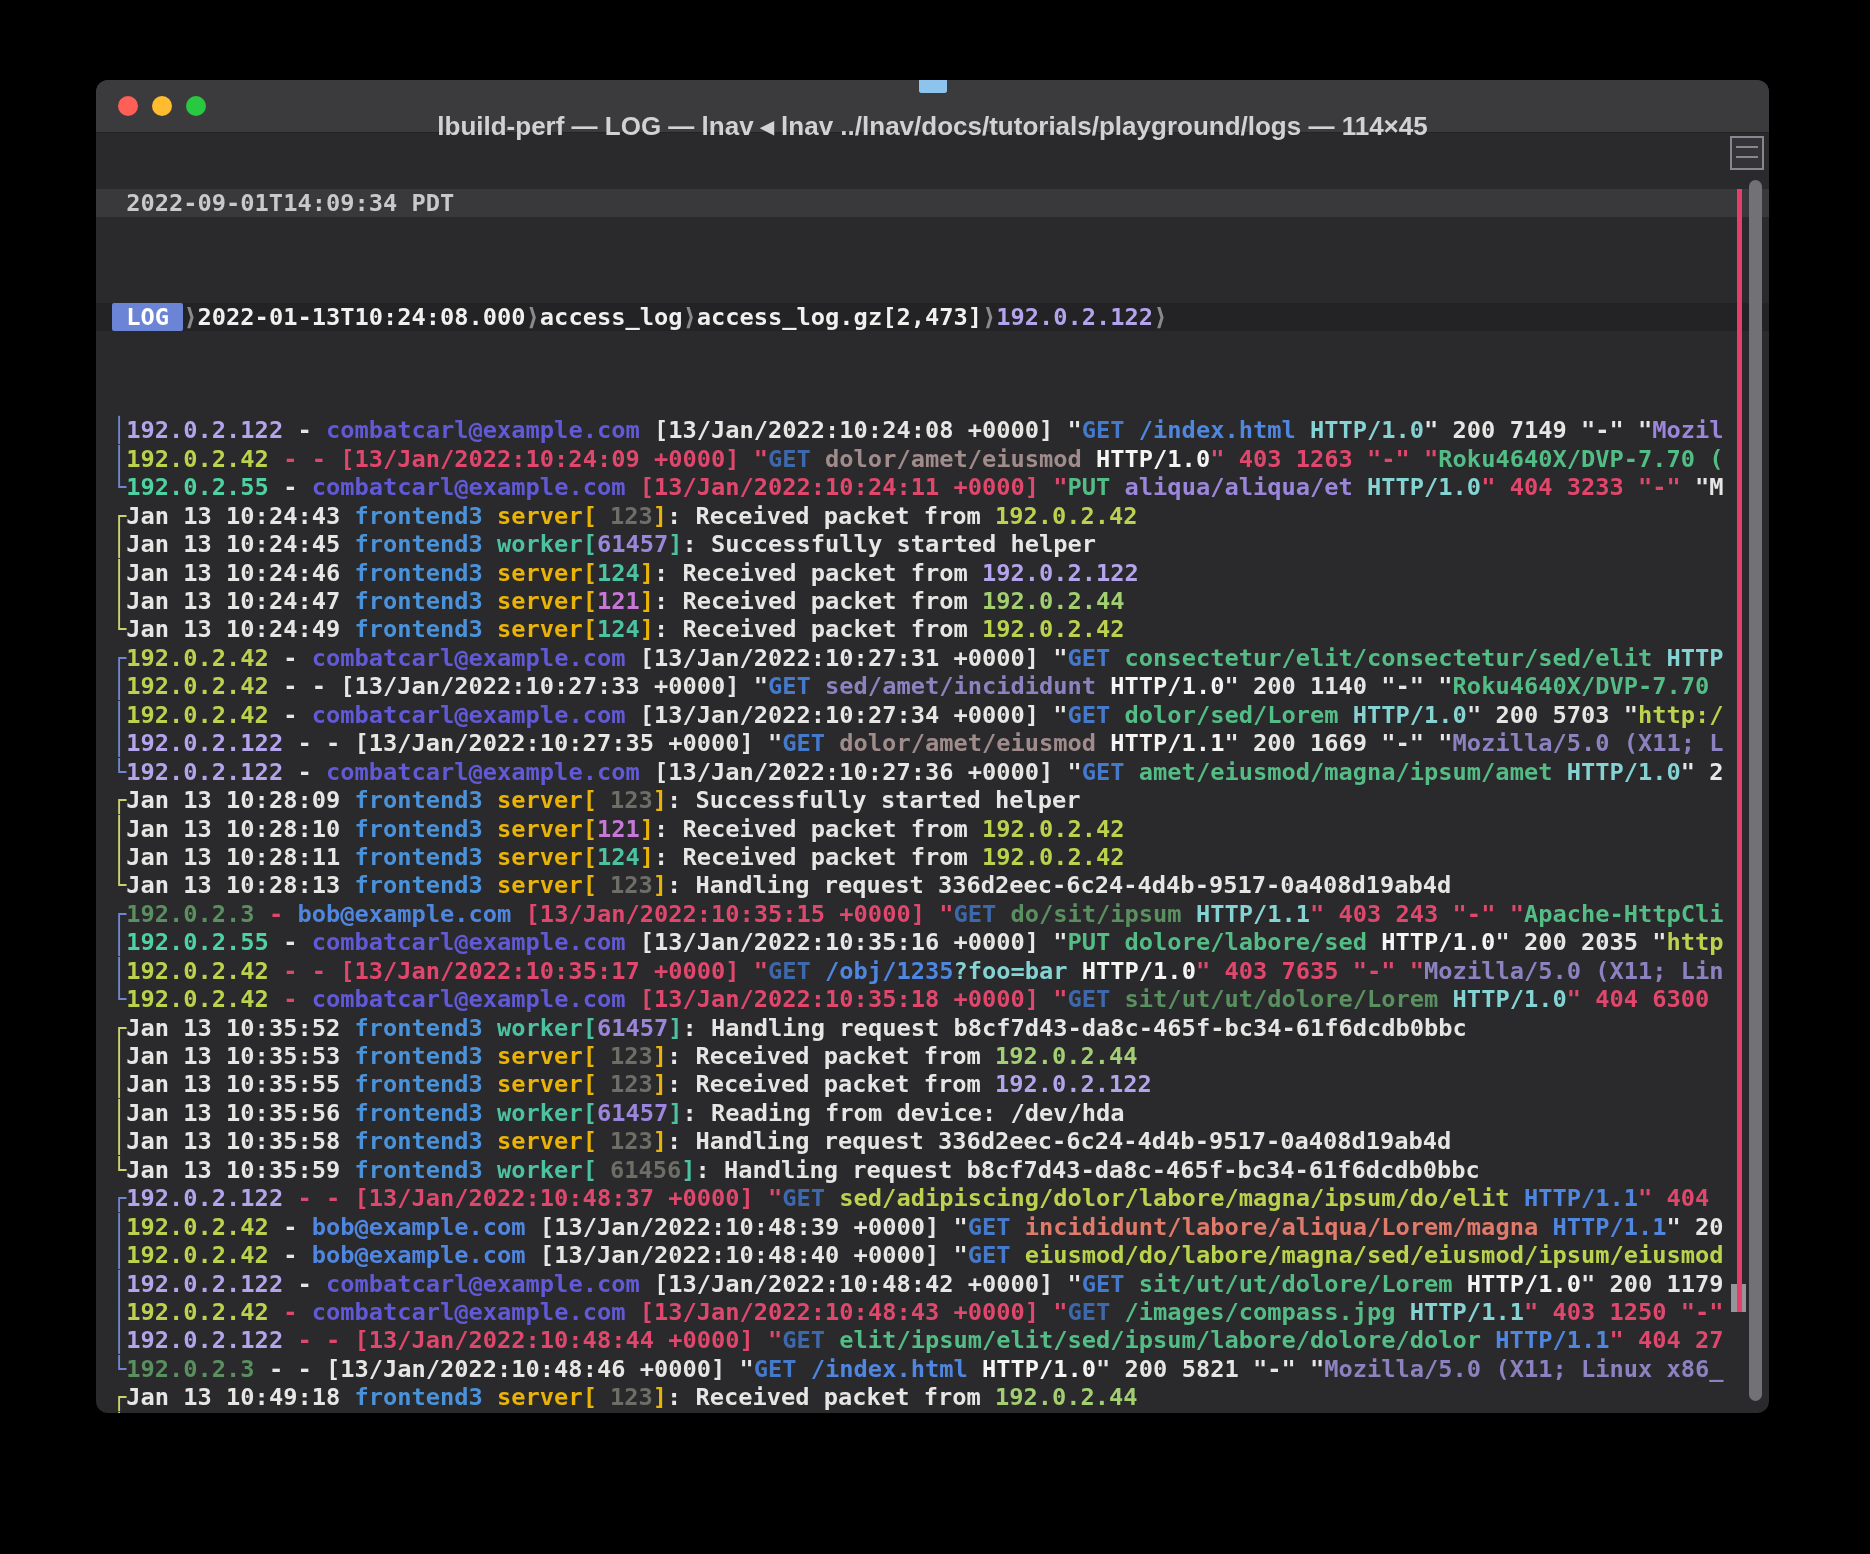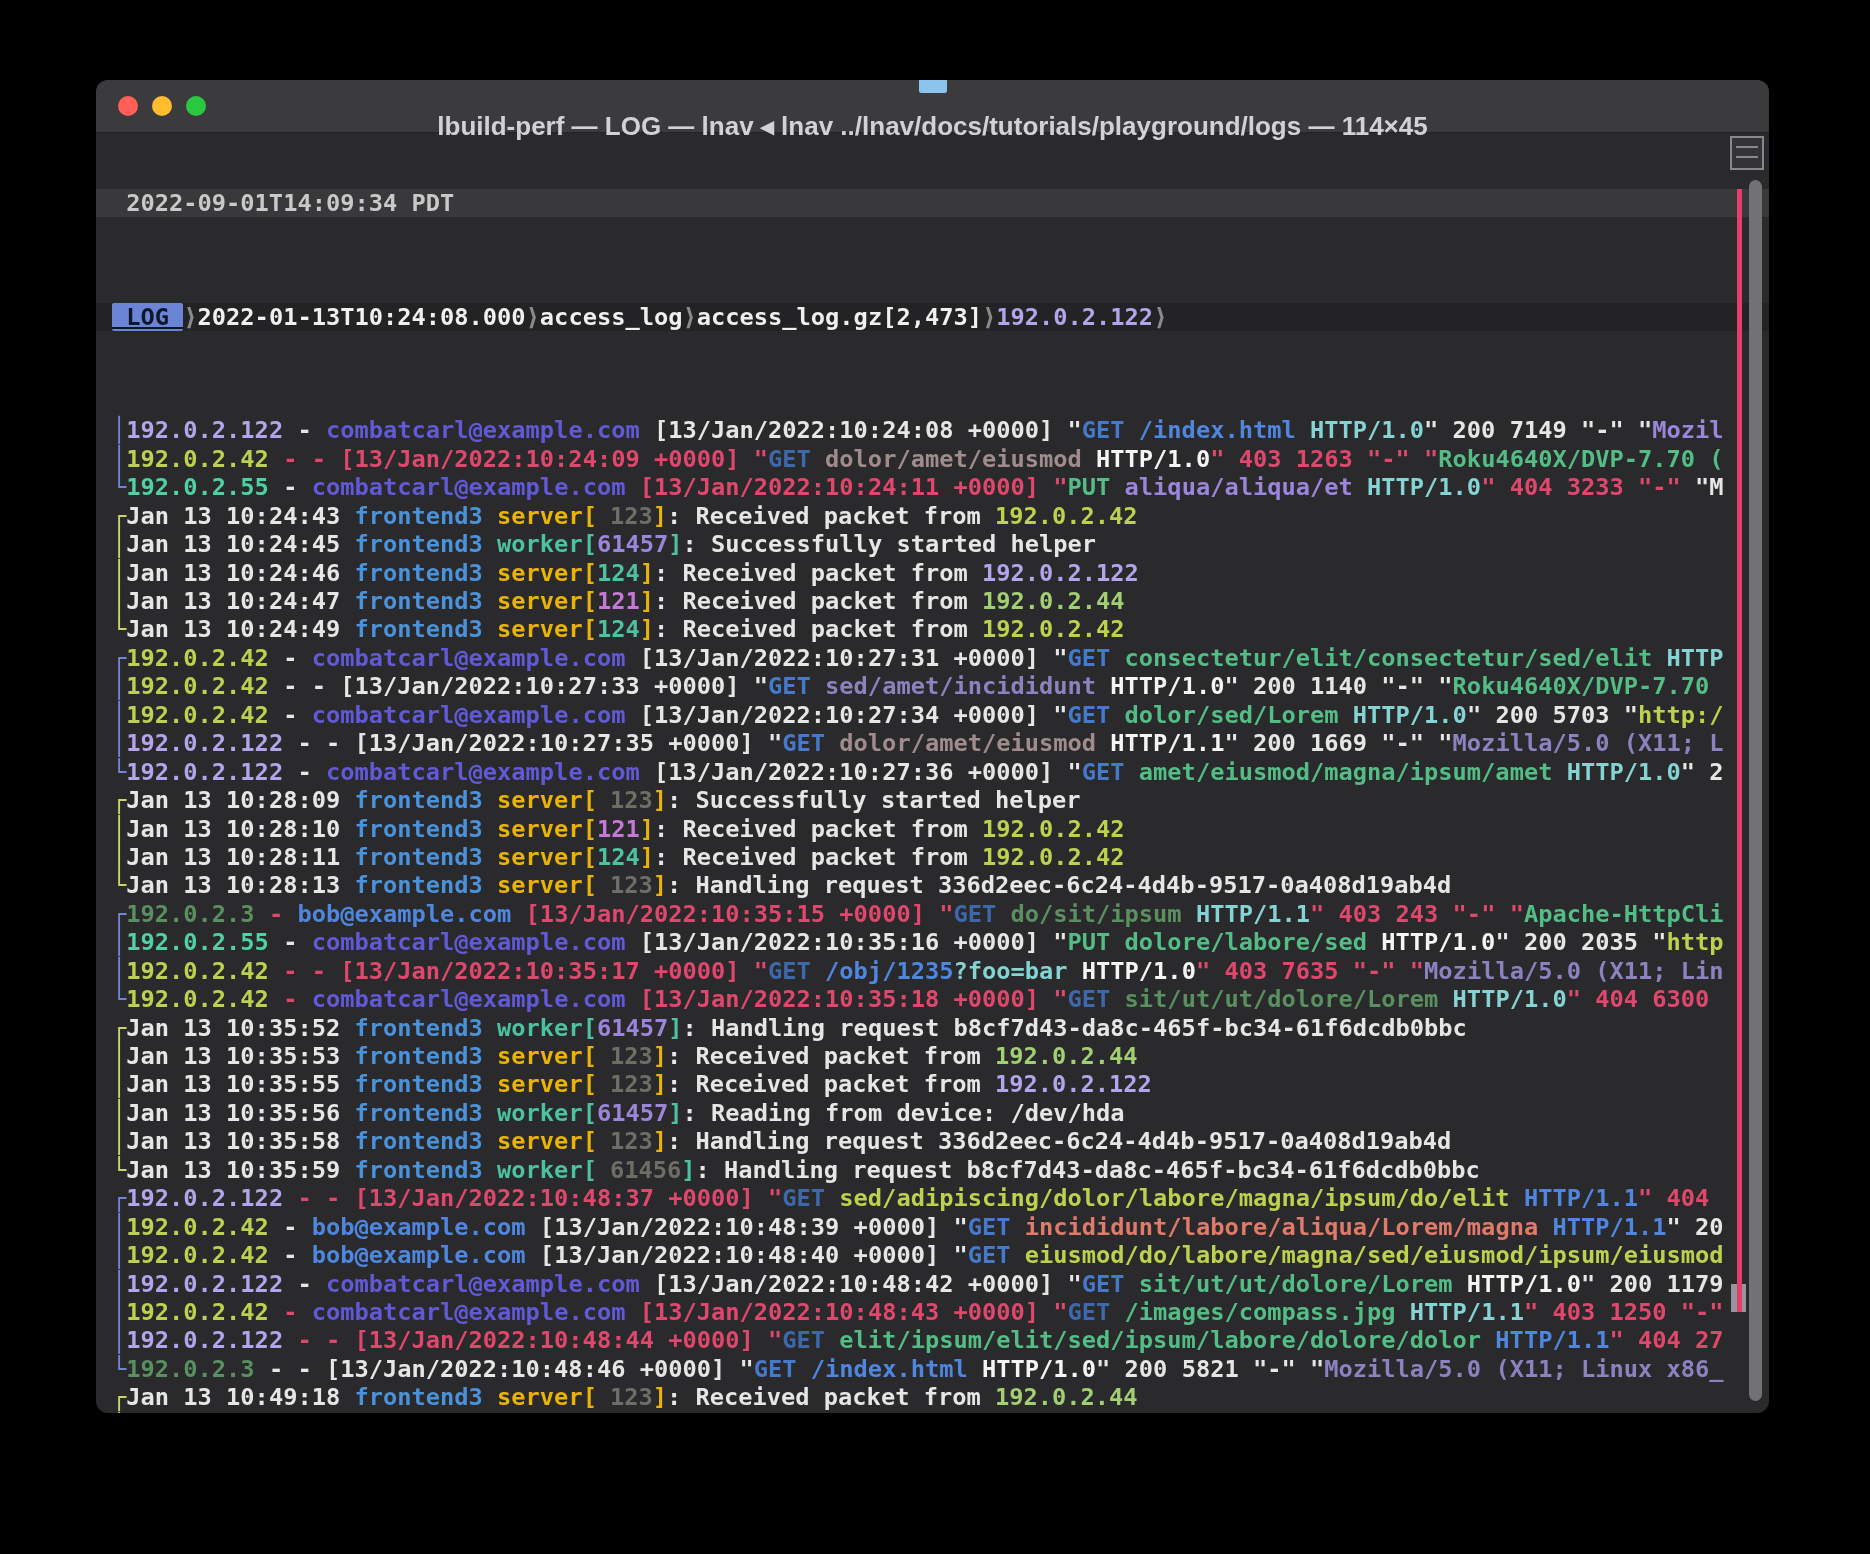--- a/index.html
+++ b/index.html
@@ -22,21 +22,21 @@
 
   
   .term{position:absolute;left:0;top:52px;width:1673px;
     font-family:"DejaVu Sans Mono",monospace;font-size:23.7px;line-height:28.444px;
     font-weight:bold;white-space:pre;color:#e6e6e4;}
   .row{height:28.444px;padding-left:16px;padding-right:22px;}
   .bar-time{background:#39393b;color:#c9c9c9;}
   .bar-crumb{background:#232325;}
 
   
-  .chip-log{background:#6b84d6;color:#0f172a;border-radius:2px;text-decoration:underline;}
+  .chip-log{background:#6b84d6;color:#ffffff;border-radius:2px;}
   .crumb-sep{color:#8a8a8a;}
   .crumb{color:#f0f0ee;}
   .crumb.lav{color:#b4a4ec;}
 
   
   .c-w{color:#e6e6e4;} .c-wb{color:#f5f5f3;} .c-dm2{color:#6e6e66;margin-left:13px;}
   .c-rd{color:#e0476c;}
   .c-bl{color:#4579cc;} .c-dbl{color:#3d68ac;}
   .c-ind{color:#6159d6;} .c-bob{color:#4f86e0;}
   .c-cy{color:#85d3d3;}

